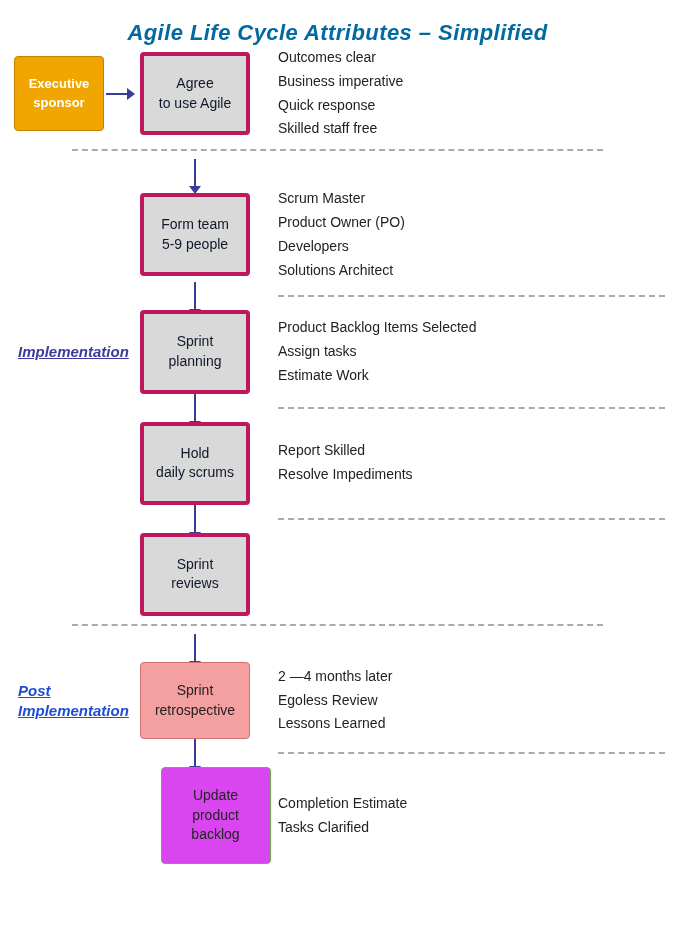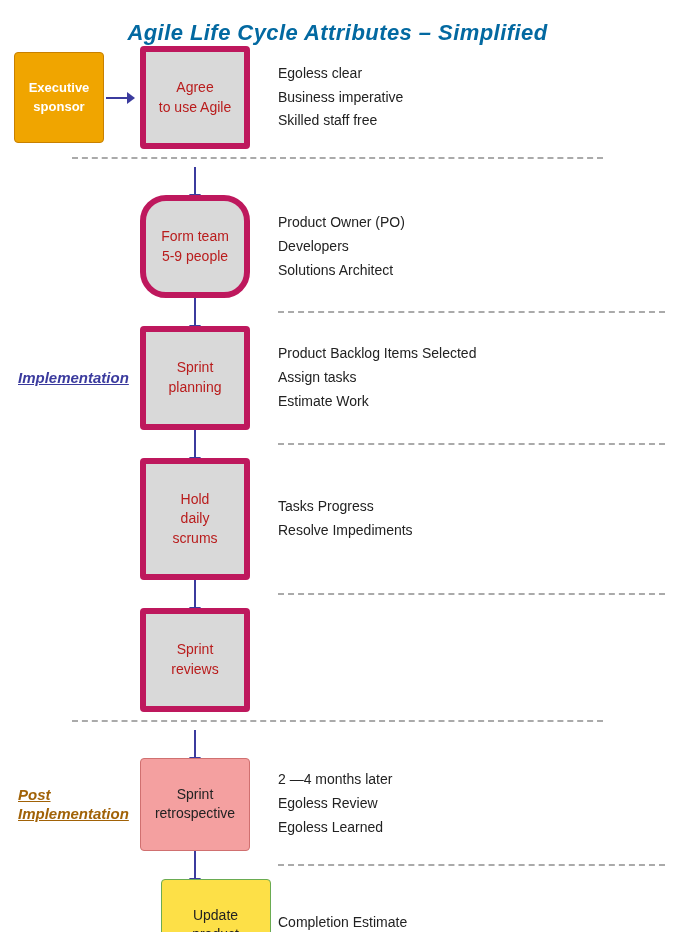--- a/index.html
+++ b/index.html
@@ -55,48 +55,48 @@
     .center-col {
       display: flex;
       flex-direction: column;
       align-items: center;
       width: 130px;
       min-width: 130px;
       position: relative;
     }
     .box {
       border-radius: 4px;
-      padding: 26px 12px;
+      padding: 18px 12px;
       text-align: center;
       font-size: 14px;
       line-height: 1.4;
       min-width: 110px;
       min-height: 50px;
       display: flex;
       align-items: center;
       justify-content: center;
     }
     .box-gray {
       background: #d9d9d9;
-      border: 6px solid #be185d;
-      color: #b91c1c;
+      border: 4px solid #be185d;
+      color: #0f172a;
     }
     .box-orange {
       background: #f0a500;
       border: 1px solid #c88000;
       color: #fff;
       font-weight: bold;
     }
     .box-red {
       background: #f4a0a0;
       border: 1px solid #d07070;
       color: #222;
     }
     .box-green {
-      background: #fde047;
+      background: #d946ef;
       border: 1px solid #6aab52;
       color: #222;
       margin-left: 41px;
     }
     .right-notes {
       flex: 1;
       padding-left: 18px;
       font-size: 14px;
       line-height: 1.7;
       color: #222;
@@ -166,46 +166,48 @@
         <span>Executive<br>sponsor</span>
       </div>
       <div class="horiz-arrow"></div>
     </div>
     <div class="center-col">
       <div class="box box-gray" style="width:110px;">
         <span>Agree<br>to use Agile</span>
       </div>
     </div>
     <div class="right-notes">
-      <div>Egoless clear</div>
+      <div>Outcomes clear</div>
       <div>Business imperative</div>
+      <div>Quick response</div>
       <div>Skilled staff free</div>
     </div>
   </div>
 
   <div style="width:90%;margin:6px auto;">
     <div class="dashed-line"></div>
   </div>
 
   <div style="display:flex;width:100%;">
     <div style="width:120px;min-width:120px;"></div>
     <div style="width:130px;min-width:130px;display:flex;justify-content:center;">
       <div class="arrow-down"></div>
     </div>
     <div style="flex:1;"></div>
   </div>
 
   <div class="row">
     <div class="left-label"></div>
     <div class="center-col">
-      <div class="box box-gray" style="width:110px;border-radius:26px;">
+      <div class="box box-gray" style="width:110px;">
         <span>Form team<br>5-9 people</span>
       </div>
     </div>
     <div class="right-notes">
+      <div>Scrum Master</div>
       <div>Product Owner (PO)</div>
       <div>Developers</div>
       <div>Solutions Architect</div>
     </div>
   </div>
 
   <div style="display:flex;width:100%;align-items:center;">
     <div style="width:120px;min-width:120px;"></div>
     <div style="width:130px;min-width:130px;display:flex;justify-content:center;">
       <div class="arrow-down"></div>
@@ -236,21 +238,21 @@
   </div>
 
   <div class="row">
     <div class="left-label"></div>
     <div class="center-col">
       <div class="box box-gray" style="width:110px;">
         <span>Hold<br>daily scrums</span>
       </div>
     </div>
     <div class="right-notes">
-      <div>Tasks Progress</div>
+      <div>Report Skilled</div>
       <div>Resolve Impediments</div>
     </div>
   </div>
 
   <div style="display:flex;width:100%;align-items:center;">
     <div style="width:120px;min-width:120px;"></div>
     <div style="width:130px;min-width:130px;display:flex;justify-content:center;">
       <div class="arrow-down"></div>
     </div>
     <div style="flex:1;border-top:2px dashed #aaa;margin-top:0;align-self:center;margin-left:18px;"></div>
@@ -271,30 +273,30 @@
 
   <div style="display:flex;width:100%;">
     <div style="width:120px;min-width:120px;"></div>
     <div style="width:130px;min-width:130px;display:flex;justify-content:center;">
       <div class="arrow-down"></div>
     </div>
     <div style="flex:1;"></div>
   </div>
 
   <div class="row" style="align-items:center;">
-    <div class="left-label" style="font-style:italic;color:#a16207;font-weight:bold;font-size:15px;line-height:1.3;">Post<br>Implementation</div>
+    <div class="left-label" style="font-style:italic;color:#1d4ed8;font-weight:bold;font-size:15px;line-height:1.3;">Post<br>Implementation</div>
     <div class="center-col">
       <div class="box box-red" style="width:110px;">
         <span>Sprint<br>retrospective</span>
       </div>
     </div>
     <div class="right-notes">
       <div>2 —4 months later</div>
       <div>Egoless Review</div>
-      <div>Egoless Learned</div>
+      <div>Lessons Learned</div>
     </div>
   </div>
 
   <div style="display:flex;width:100%;align-items:center;">
     <div style="width:120px;min-width:120px;"></div>
     <div style="width:130px;min-width:130px;display:flex;justify-content:center;">
       <div class="arrow-down"></div>
     </div>
     <div style="flex:1;border-top:2px dashed #aaa;margin-top:0;align-self:center;margin-left:18px;"></div>
   </div>

